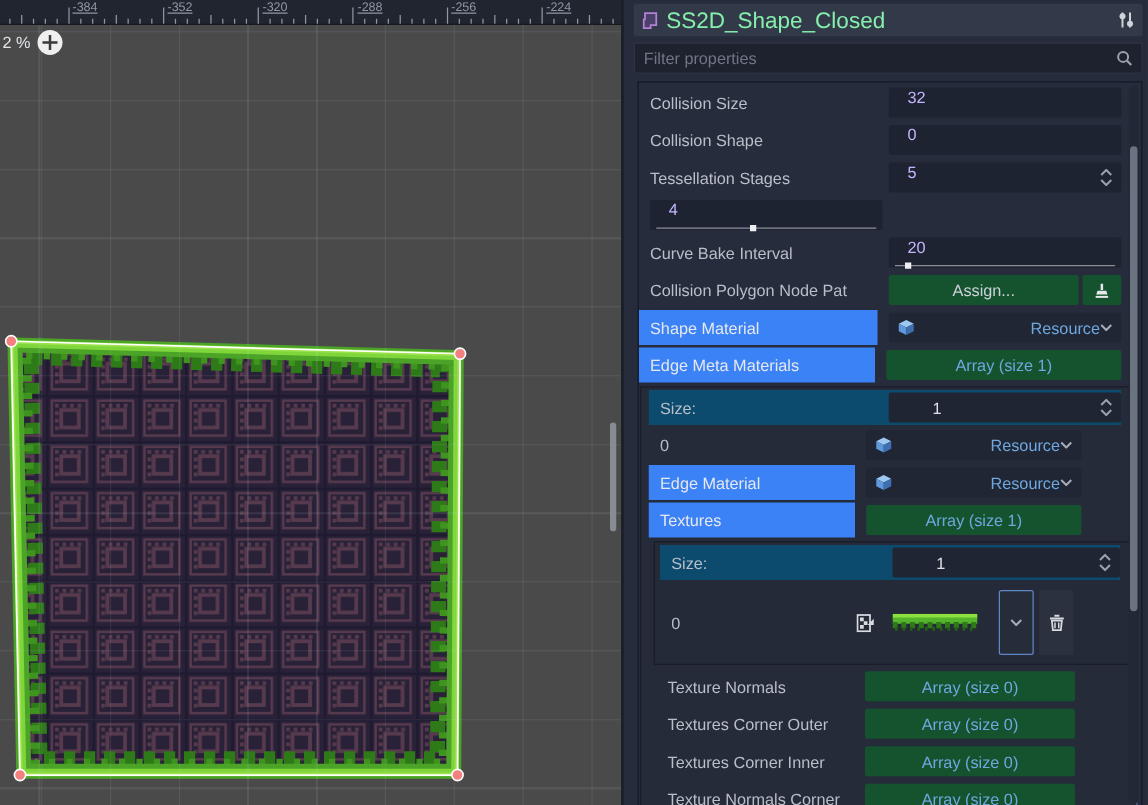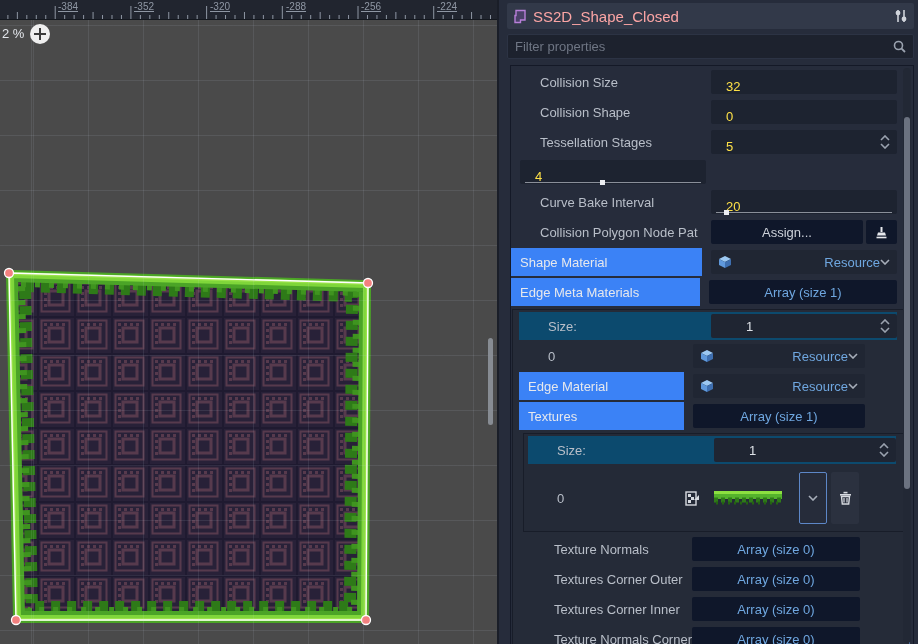--- a/index.html
+++ b/index.html
@@ -23,43 +23,43 @@
   #zoom-in-btn:before { left:4px; top:9px; width:12px; height:2px; }
   #zoom-in-btn:after  { left:9px; top:4px; width:2px; height:12px; }
   #vp-scrollbar { position:absolute; left:488px; top:338px; width:5px; height:87px; border-radius:3px;
     background:#8e939b; opacity:.9; z-index:6; }
 
   
   #inspector { position:absolute; left:497px; top:0; width:421px; height:644px; background:#262c3b;
     border-left:2px solid #1a1e28; color:#b9bfc9; font-size:13px; }
   #insp-header { position:absolute; left:8px; top:3px; width:407px; height:26px; background:#323949;
     border-radius:2px; display:flex; align-items:center; padding:0 6px; }
-  #insp-title { color:#fca5a5; margin-left:5px; flex:1; font-size:15px; }
+  #insp-title { color:#86efac; margin-left:5px; flex:1; font-size:18px; }
   #filter-box { position:absolute; left:8px; top:34px; width:407px; height:25px; background:#1d222e;
     border:1px solid #2c3344; border-radius:2px; display:flex; align-items:center; padding:0 7px; }
   #filter-box .ph { color:#6f7684; flex:1; }
 
   #prop-panel { position:absolute; left:11px; top:65px; width:404px; height:579px;
     background:#262c3b; border:1px solid #141927; border-bottom:none; overflow:hidden; padding:1px 16px 0 0; }
   #insp-scroll-track { position:absolute; right:2px; top:2px; width:8px; height:575px; background:#222835; border-radius:4px; }
   #insp-scroll-thumb { position:absolute; right:3px; top:51px; width:6px; height:372px; background:#6b7280; border-radius:3px; }
 
   .row { display:flex; align-items:center; height:30px; padding-left:9px; position:relative; }
-  .plabel { flex:1; color:#b9bfc9; white-space:nowrap; overflow:hidden;margin-left:20px; }
+  .plabel { flex:1; color:#b9bfc9; white-space:nowrap; overflow:hidden; }
   .plabel.hl { flex:none; align-self:center; height:28px; display:flex; align-items:center;
     background:#3b82f6; color:#e6e8ed; margin-left:-9px; padding-left:9px; flex:1; }
-  .ledit { height:24px; background:#1d2330; border-radius:2px; display:flex; align-items:flex-end;
-    padding-left:15px; color:#fde047; position:relative; }
+  .ledit { height:24px; background:#1d2330; border-radius:2px; display:flex; align-items:flex-start;
+    padding-left:15px; color:#c4b5fd; position:relative; }
   .vA { width:186px; }
   .vB { width:172px; margin-right:32px; }
   .vC { width:168px; margin-right:37px; }
   .slider-line { position:absolute; left:5px; right:5px; bottom:1px; height:1px; background:#8a8f99; }
   .grabber { position:absolute; bottom:-1px; width:5px; height:5px; background:#eceef2; }
   .spin { position:absolute; right:7px; top:5px; }
-  .btn { height:24px; background:#0f172a; border:none; border-radius:2px; color:#ccd1d9; font-size:13px;
+  .btn { height:24px; background:#14532d; border:none; border-radius:2px; color:#ccd1d9; font-size:13px;
     display:flex; align-items:center; justify-content:center; cursor:pointer; font-family:inherit; }
   .array-btn { color:#6fa7e0; }
   .resrow { height:24px; background:#202633; border-radius:2px; display:flex; align-items:center;
     padding:0 7px; cursor:pointer; }
   .resrow .rtxt { flex:1; text-align:right; color:#6fa7e0; }
 
   .subpanel1 { margin:2px 0 0 1px; margin-right:-13px; background:#252b38; border:1px solid #181d29;
     border-right:1px solid #46689c; padding:1px 12px 0 6px; height:270px; height:auto; }
   .subpanel2 { margin:2px 0 2px 4px; margin-right:-8px; background:#242a37; border:1px solid #181d29;
     padding:1px 8px 0 4px; }

